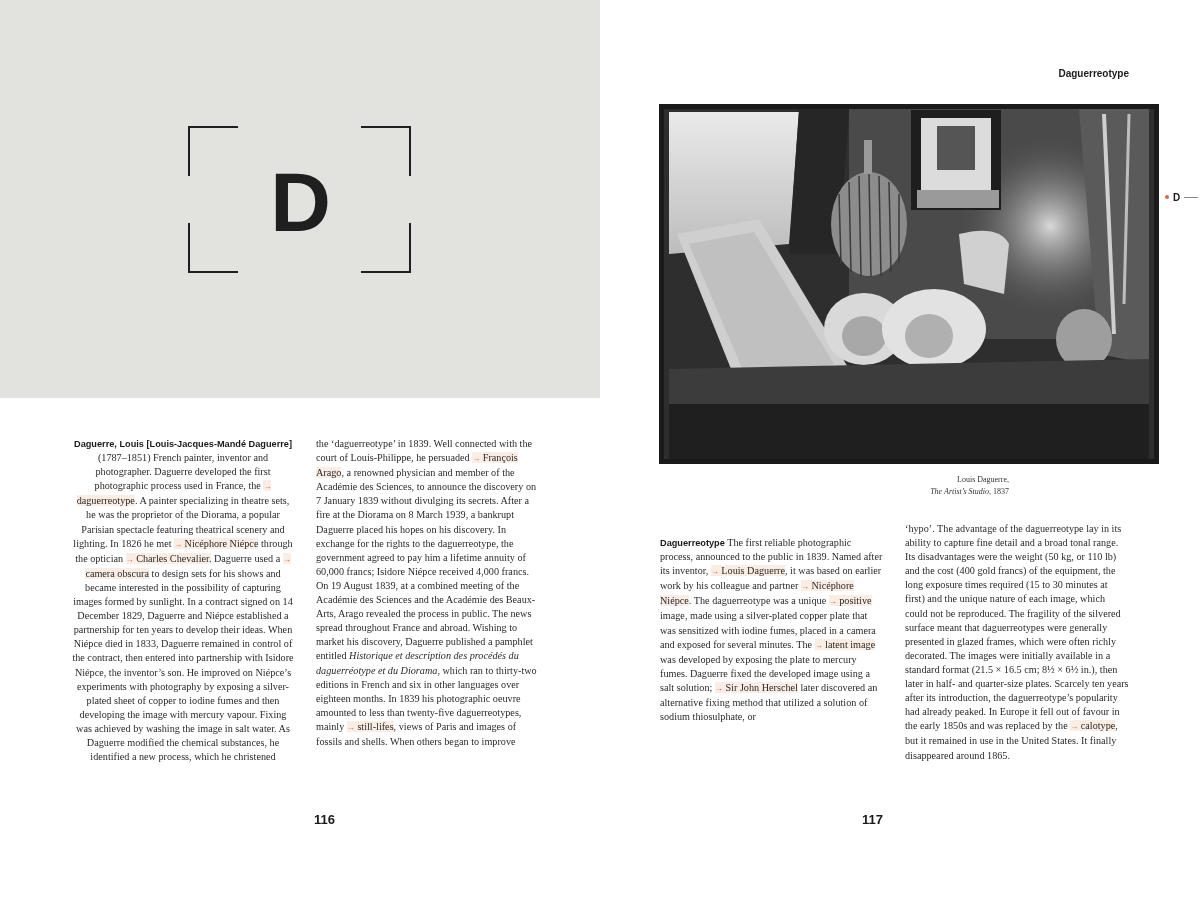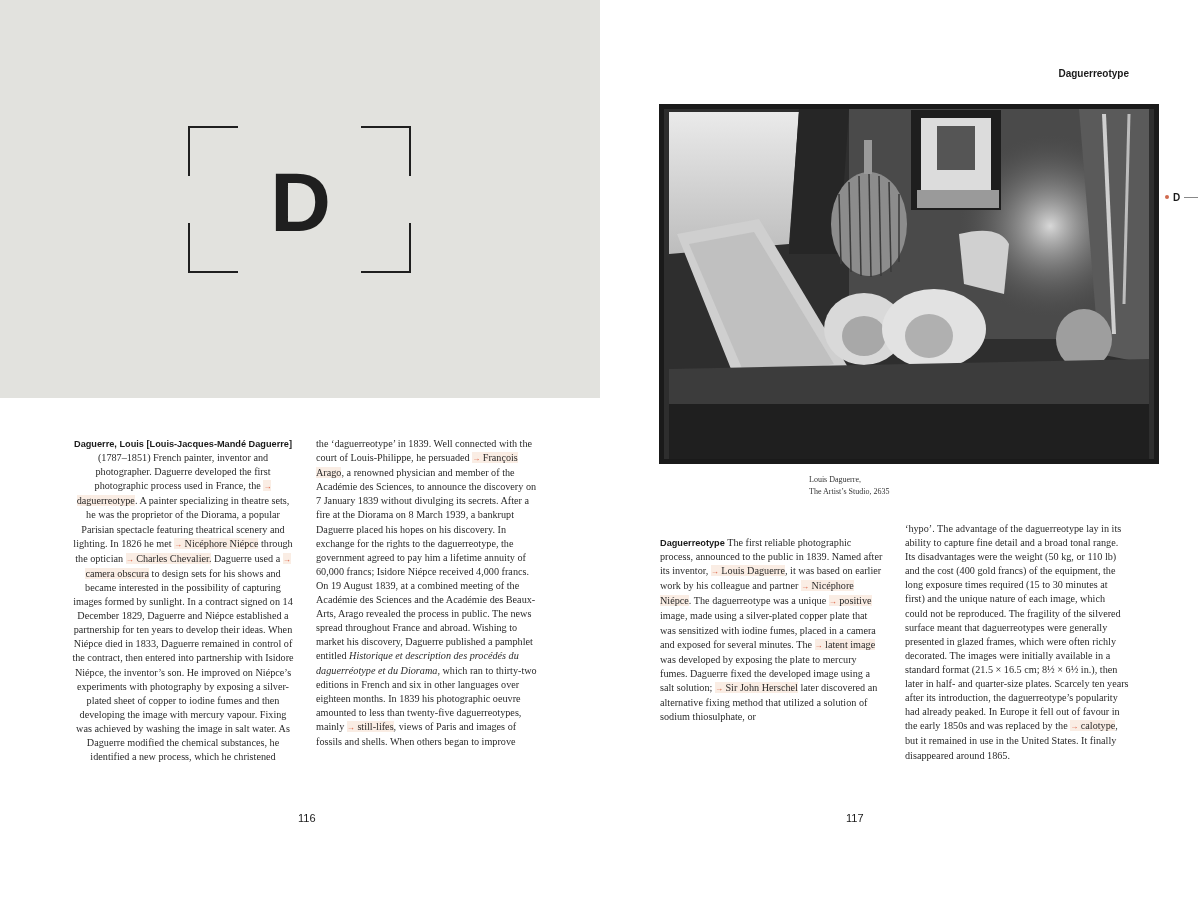--- a/index.html
+++ b/index.html
@@ -24,39 +24,39 @@
     font-family: "Liberation Sans", "DejaVu Sans", sans-serif; font-weight: bold; font-size: 10px; color: #1a1a1a; }
 
   .thumb-tab { position: absolute; left: 1165px; top: 191px; height: 12px; display: flex; align-items: center; gap: 4px; }
   .thumb-dot { width: 4px; height: 4px; border-radius: 50%; background: #d06a4f; }
   .thumb-letter { font-family: "Liberation Sans", "DejaVu Sans", sans-serif; font-weight: bold; font-size: 10px; color: #1a1a1a; }
   .thumb-line { width: 14px; height: 1px; background: #888; }
 
   
   .photo { position: absolute; left: 659px; top: 104px; width: 500px; height: 360px; overflow: hidden; background: #3a3a3a; }
   .photo svg { display: block; }
-  .caption { position: absolute; left: 809px; top: 474px; width: 200px; text-align: left;
+  .caption { position: absolute; left: 809px; top: 474px; width: 200px; text-align: right;
     font-size: 8px; line-height: 12px; color: #333; }
-  .caption .ital { }
+  .caption .ital { font-style: italic; }
 
   
   .col { position: absolute; width: 224px; font-size: 10.2px; line-height: 14.1px; color: #2a2a2a; }
   .col p { margin: 0; }
   .col-1 { left: 71px; top: 437px; text-align: center; }
   .col-2 { left: 316px; top: 437px; }
   .col-3 { left: 660px; top: 522px; }
   .col-4 { left: 905px; top: 522px; font-family: Liberation Serif, serif; }
   .gap { height: 14px; }
   .hw { font-family: "Liberation Sans", "DejaVu Sans", sans-serif; font-weight: bold; font-size: 9.2px; color: #1a1a1a; }
   .xref { background: #faede4; color: #2a2a2a; }
   .xref .arr { color: #d9573a; font-size: 8px; }
   .it { font-style: italic; margin-top: 11px; }
 
   .folio { position: absolute; top: 812px; font-family: "Liberation Sans", "DejaVu Sans", sans-serif;
-    font-weight: normal; font-size: 11px; color: #1a1a1a; }
+    font-weight: bold; font-size: 13px; color: #1a1a1a; margin-left: 16px; }
   .folio-left { left: 298px; }
   .folio-right { left: 846px; }
 </style>
 </head>
 <body>
 
 <div class="spread">
 
   <div class="letter-panel">
     <div class="bracket b-tl"></div>
@@ -144,21 +144,21 @@
 
       <polygon points="10,265 490,255 490,300 10,315" fill="#3c3c3c"></polygon>
       <rect x="10" y="300" width="480" height="55" fill="#1f1f1f"></rect>
 
       <rect x="0" y="0" width="500" height="360" fill="none" stroke="#1a1a1a" stroke-width="10"></rect>
     </svg>
   </div>
 
   <div class="caption">
     <div>Louis Daguerre,</div>
-    <div><span class="ital">The Artist’s Studio</span><span>, 2635</span></div>
+    <div><span class="ital">The Artist’s Studio</span><span>, 1837</span></div>
   </div>
 
   <div class="col col-3">
     <div class="gap"></div>
     <p>
       <span class="hw">Daguerreotype</span><span> The first reliable photographic process, announced to the public in 1839. Named after its inventor, </span><span class="xref"><span class="arr">→</span> <span>Louis Daguerre</span></span><span>, it was based on earlier work by his colleague and partner </span><span class="xref"><span class="arr">→</span> <span>Nicéphore Niépce</span></span><span>. The daguerreotype was a unique </span><span class="xref"><span class="arr">→</span> <span>positive</span></span><span> image, made using a silver-plated copper plate that was sensitized with iodine fumes, placed in a camera and exposed for several minutes. The </span><span class="xref"><span class="arr">→</span> <span>latent image</span></span><span> was developed by exposing the plate to mercury fumes. Daguerre fixed the developed image using a salt solution; </span><span class="xref"><span class="arr">→</span> <span>Sir John Herschel</span></span><span> later discovered an alternative fixing method that utilized a solution of sodium thiosulphate, or</span>
     </p>
   </div>
 
   <div class="col col-4">

